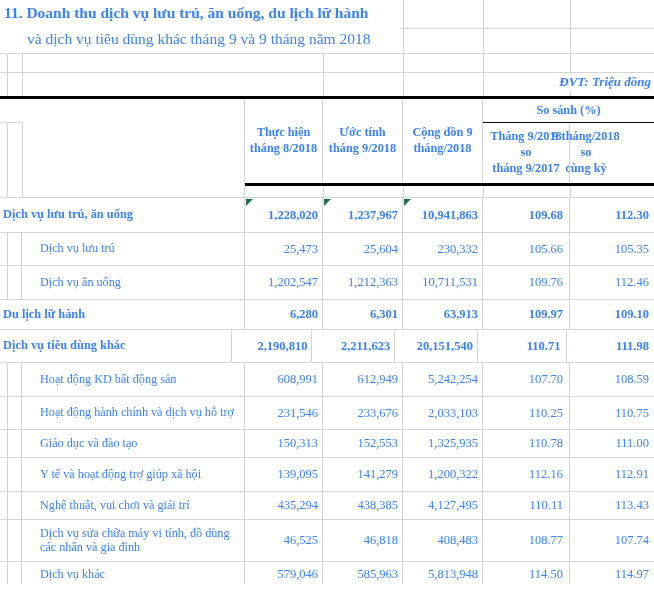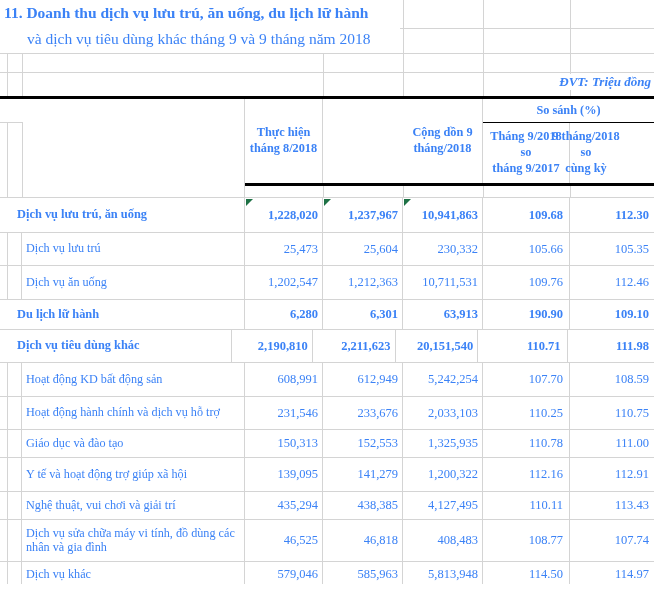--- a/index.html
+++ b/index.html
@@ -28,24 +28,24 @@
   .h4{left:483px;top:123px;width:87px;height:60px;}
   .h5{left:544px;top:123px;width:84px;height:60px;border-right:none;}
   
   .rows{position:absolute;left:0;top:198px;width:654px;}
   .row{display:flex;box-sizing:border-box;border-bottom:1px solid #d4d4d4;}
   .cell{
     position:relative;box-sizing:border-box;border-right:1px solid #d4d4d4;
     display:flex;align-items:center;justify-content:flex-end;
     font-size:12.5px;padding-right:4px;overflow:hidden;
   }
-  .cell.label{justify-content:flex-start;padding-left:26px;padding-right:2px;font-size:12.2px;line-height:13.5px;white-space:nowrap;}
+  .cell.label{justify-content:flex-start;padding-left:40px;padding-right:2px;font-size:12.2px;line-height:13.5px;white-space:nowrap;}
   .cell.label.wrap{white-space:normal;}
   .row.cat .cell{font-weight:bold;}
-  .row.cat .cell.label{padding-left:17px;font-size:12.4px;}
+  .row.cat .cell.label{padding-left:3px;font-size:12.4px;}
   .c0{width:245px;}.c1{width:78px;}.c2{width:80px;}.c3{width:80px;}
   .c4{width:87px;padding-right:6px;}.c5{width:84px;border-right:none;padding-right:5px;}
   .ig{position:absolute;top:0;bottom:0;width:1px;background:#d4d4d4;}
   .ig1{left:7px;}.ig2{left:21px;}
   .flag{position:absolute;left:1px;top:1px;width:0;height:0;border-top:7px solid #1e7145;border-right:7px solid transparent;}
 </style>
 </head>
 <body>
 
 <div class="sheet">
@@ -74,20 +74,22 @@
   <div class="title2">và dịch vụ tiêu dùng khác tháng 9 và 9 tháng năm 2018</div>
   <div class="dvt">ĐVT: Triệu đồng</div>
 
   <div class="bar" style="left:0;top:96px;width:654px;height:3px;"></div>
   <div class="bar" style="left:245px;top:183px;width:409px;height:3px;"></div>
   <div class="bar" style="left:0;top:605px;width:654px;height:3px;"></div>
 
   <div class="hlabel"></div>
   <div class="hc h1">Thực hiện
 tháng 8/2018</div>
+  <div class="hc h2">Ước tính
+tháng 9/2018</div>
   <div class="hc h3">Cộng dồn 9
 tháng/2018</div>
   <div class="hc hcmp">So sánh (%)</div>
   <div class="hc h4">Tháng 9/2018
 so
 tháng 9/2017</div>
   <div class="hc h5">9 tháng/2018
 so
 cùng kỳ</div>
 
@@ -170,21 +172,21 @@
       <div class="cell c1">
           <span>6,280</span>
         </div>
       <div class="cell c2">
           <span>6,301</span>
         </div>
       <div class="cell c3">
           <span>63,913</span>
         </div>
       <div class="cell c4">
-          <span>190.90</span>
+          <span>109.97</span>
         </div>
       <div class="cell c5">
           <span>109.10</span>
         </div>
     </div>
 
     <div class="row cat" style="height:33px;gap:7px;">
       <div class="cell label c0">
           <span>Dịch vụ tiêu dùng khác</span>
         </div>

